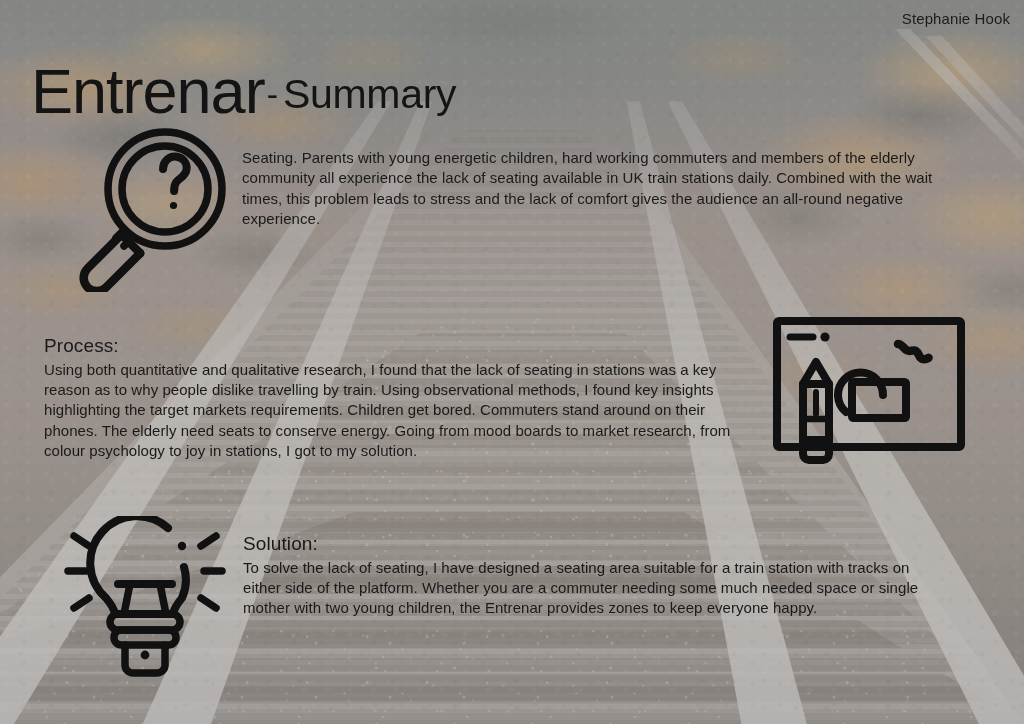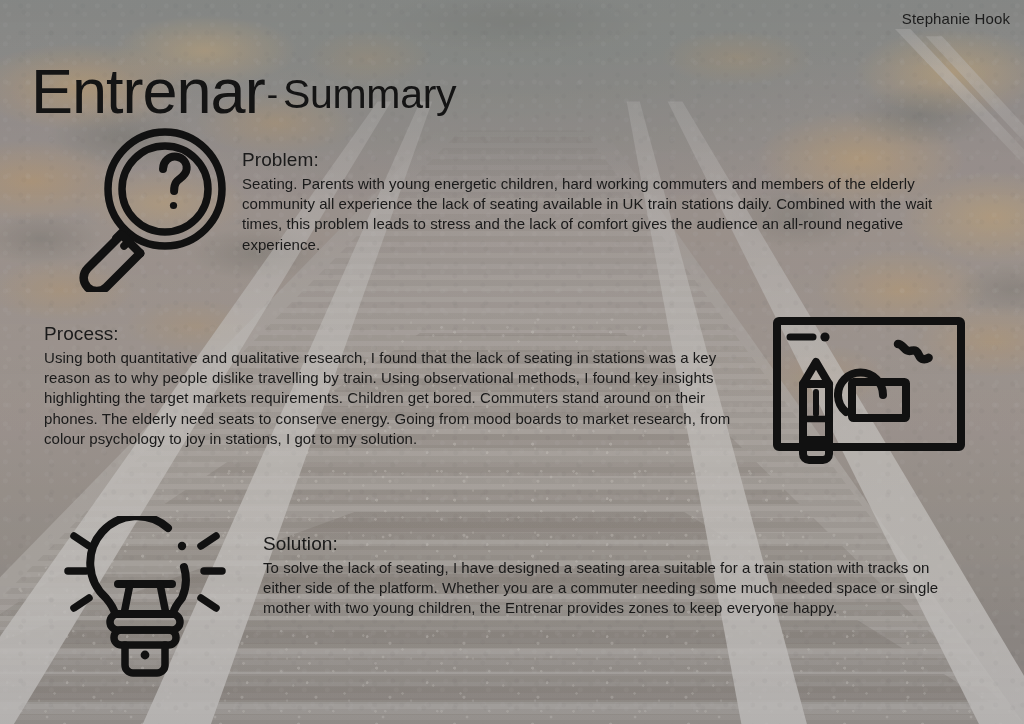--- a/index.html
+++ b/index.html
@@ -188,22 +188,22 @@
   .block { position:absolute; color:#1a1a1a; }
   .block h2 {
     font-size:19px; font-weight:400; letter-spacing:.1px;
     margin-bottom:1px; line-height:1.3;
   }
   .block p {
     font-size:15px; font-weight:400; line-height:1.36; letter-spacing:.05px;
   }
 
   #problem  { left:242px; top:148px; width:708px; }
-  #process  { left:44px;  top:322px; width:700px; }
-  #solution { left:243px; top:532px; width:694px;margin-left:20px; }
+  #process  { left:44px;  top:334px; width:700px; }
+  #solution { left:243px; top:532px; width:694px; }
 
   .icon { position:absolute; }
   #icon-magnifier { left:62px;  top:128px;  width:168px; height:164px; }
   #icon-board     { left:772px; top:316px;  width:194px; height:152px; }
   #icon-bulb      { left:60px;  top:516px;  width:170px; height:166px; }
   .icon svg { display:block; width:100%; height:100%; }
 </style>
 </head>
 <body>
 
@@ -242,21 +242,20 @@
         <circle cx="111.5" cy="77.5" r="3.6" fill="#111111" stroke="none"></circle>
         <path d="M62.6 101.3 54 110" stroke-width="7.5"></path>
         <path d="M70.6 109.3 62 118" stroke-width="7.5"></path>
         <path d="M57.5 96.2 48.8 104.9" stroke-width="0"></path>
         <path d="M59.5 106.5 25.5 140.5a13.2 13.2 0 0 0 18.7 18.7l34-34" stroke-width="8.5"></path>
         <path d="M59.5 106.5 78.2 125.2" stroke-width="8.5"></path>
       </svg>
     </div>
 
     <div class="block" id="problem">
-      <h2>Problem:</h2>
       <p>Seating. Parents with young energetic children, hard working commuters and members of the elderly community all experience the lack of seating available in UK train stations daily. Combined with the wait times, this problem leads to stress and the lack of comfort gives the audience an all-round negative experience.</p>
     </div>
 
     <div class="block" id="process">
       <h2>Process:</h2>
       <p>Using both quantitative and qualitative research, I found that the lack of seating in stations was a key reason as to why people dislike travelling by train. Using observational methods, I found key insights highlighting the target markets requirements. Children get bored. Commuters stand around on their phones. The elderly need seats to conserve energy. Going from mood boards to market research, from colour psychology to joy in stations, I got to my solution.</p>
     </div>
 
     <div class="icon" id="icon-board">
       <svg viewBox="0 0 194 152" fill="none" stroke="#111111" stroke-width="8" stroke-linecap="round" stroke-linejoin="round">

